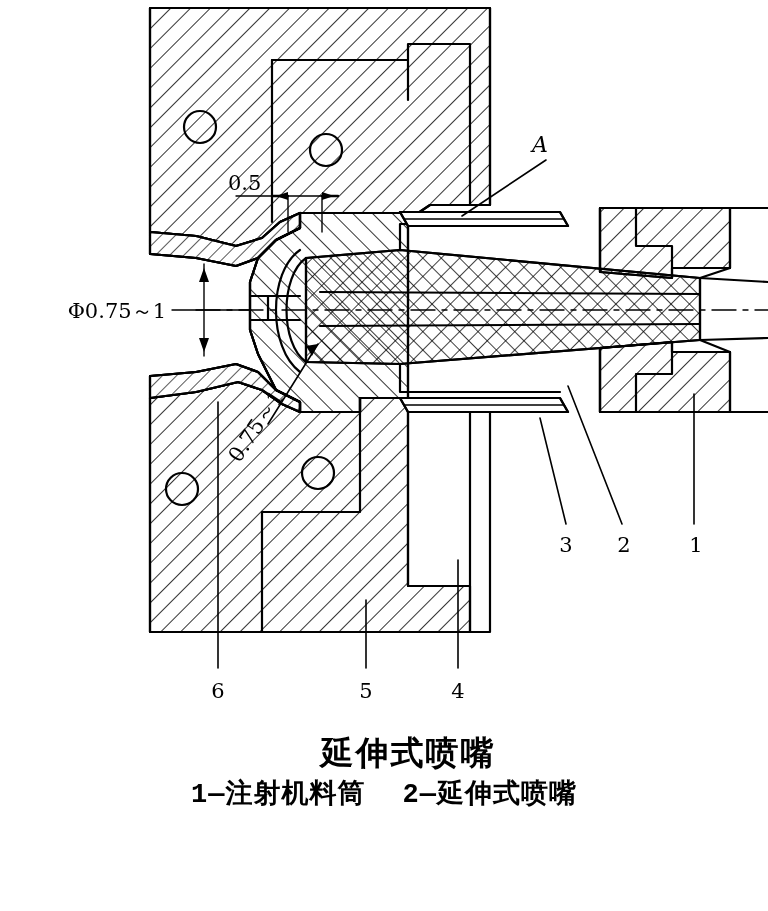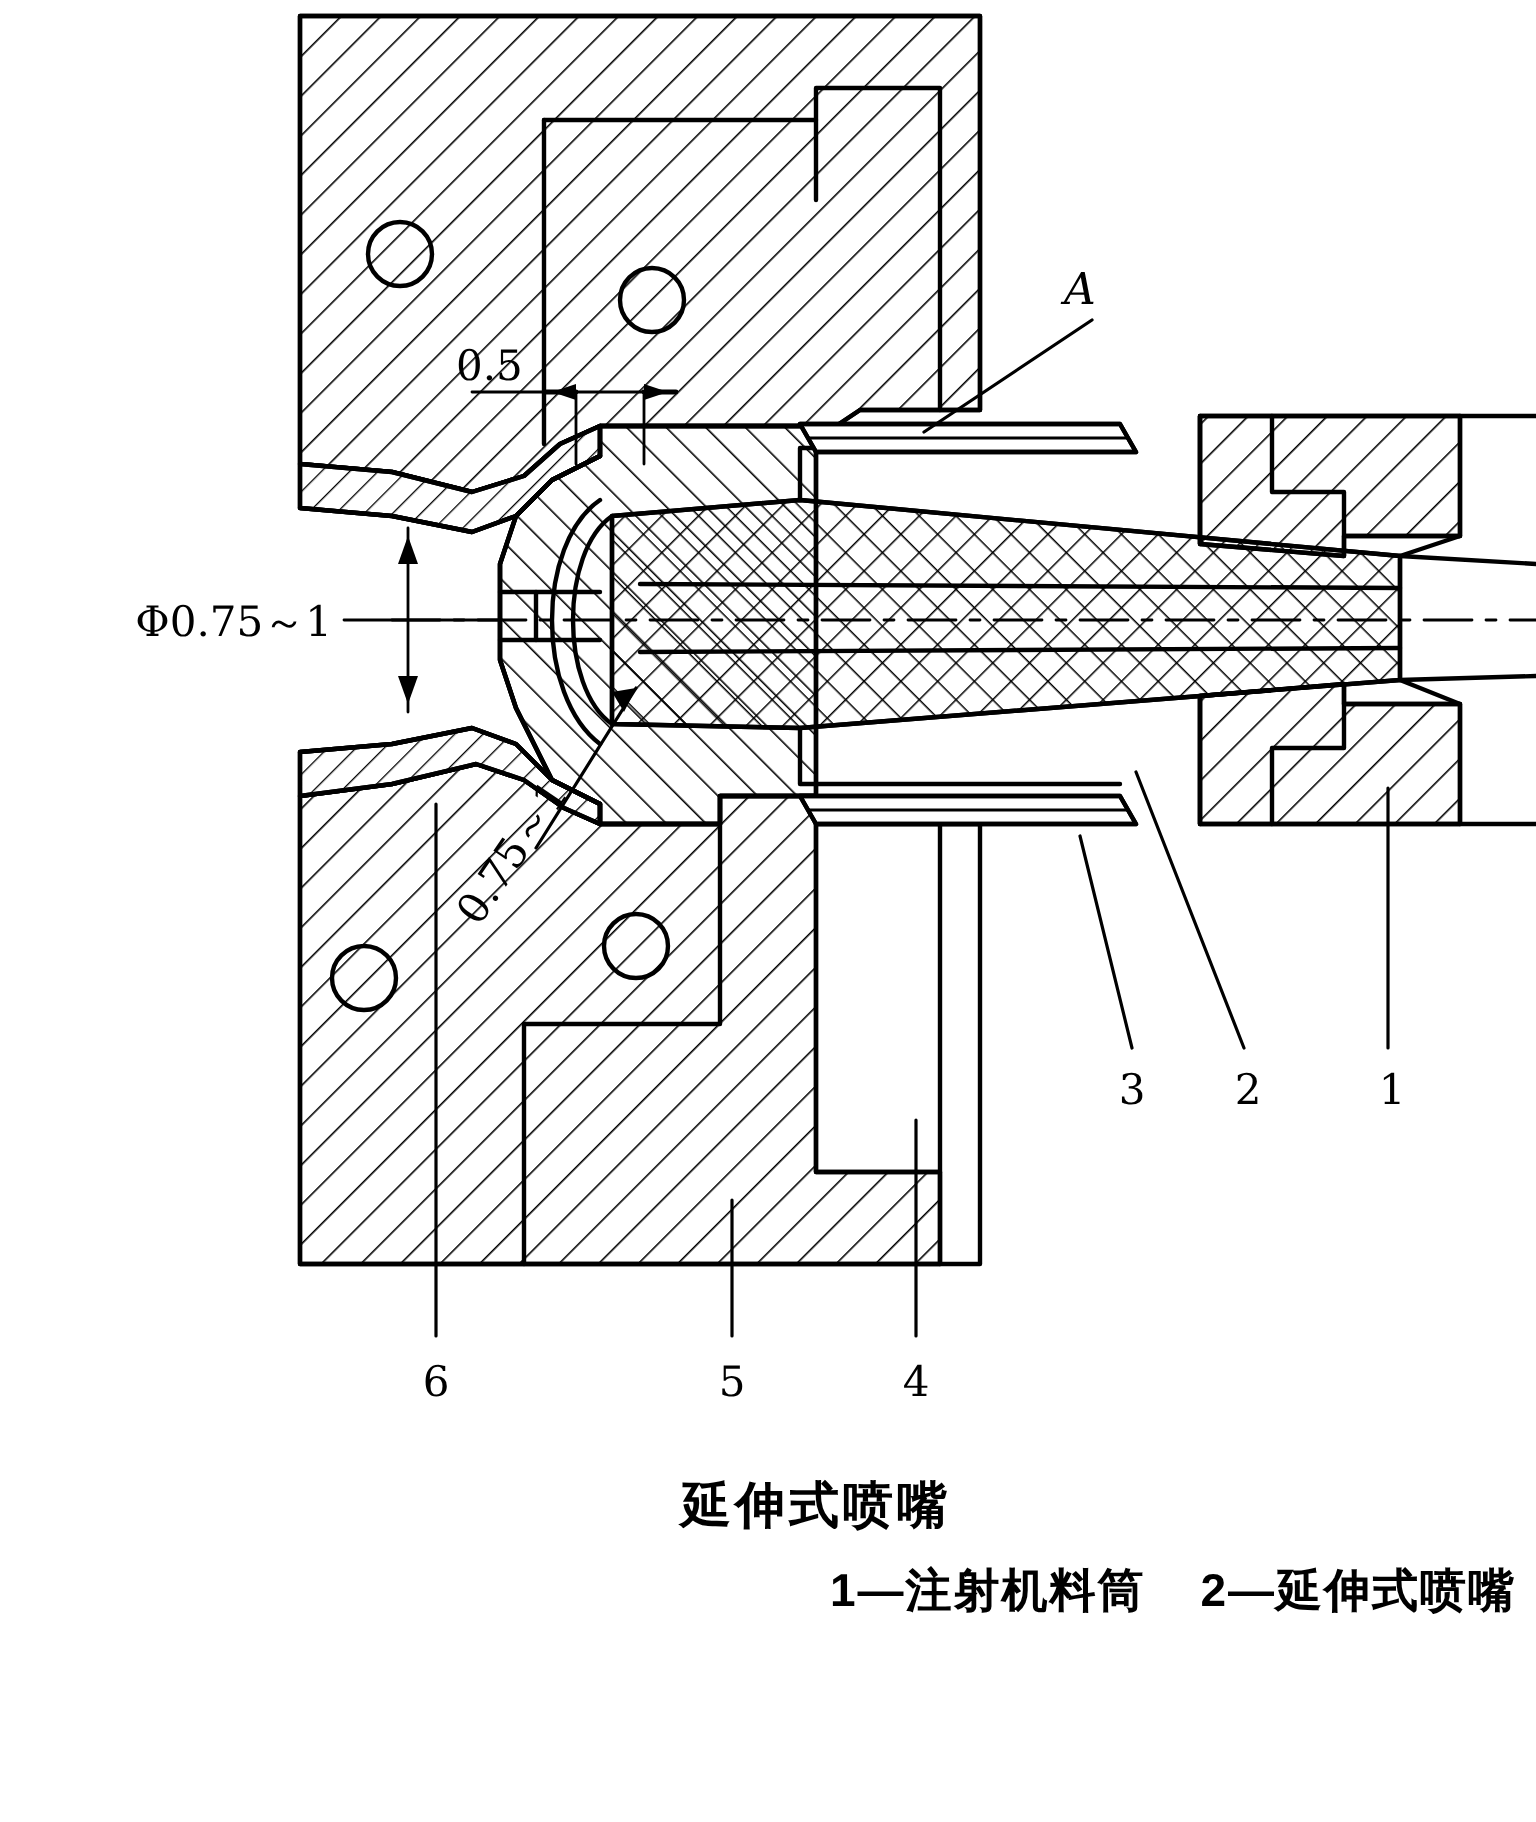--- a/index.html
+++ b/index.html
@@ -31,34 +31,33 @@
   }
   .caption-block {
     position: absolute;
     left: 0;
     top: 735px;
     width: 768px;
     text-align: center;
   }
   .fig-title {
     font-family: "DejaVu Sans", sans-serif;
-    font-size: 25px;
+    font-size: 33px;
     font-weight: bold;
     letter-spacing: 2px;
     line-height: 36px;
     margin-bottom: 6px;
     margin-left: 48px;
   }
   .legend-line {
-    font-family: Liberation Sans, sans-serif;
-    font-size: 23px;
+    font-family: Liberation Mono, monospace;
+    font-size: 27px;
     font-weight: bold;
     line-height: 36px;
     letter-spacing: 1px;
-    text-align: right;
   }
   .legend-line span.item {
     margin: 0 10px;
     white-space: nowrap;
   }
   .lbl {
     font-family: "DejaVu Serif", serif;
     font-size: 21px;
     fill: #000;
   }

